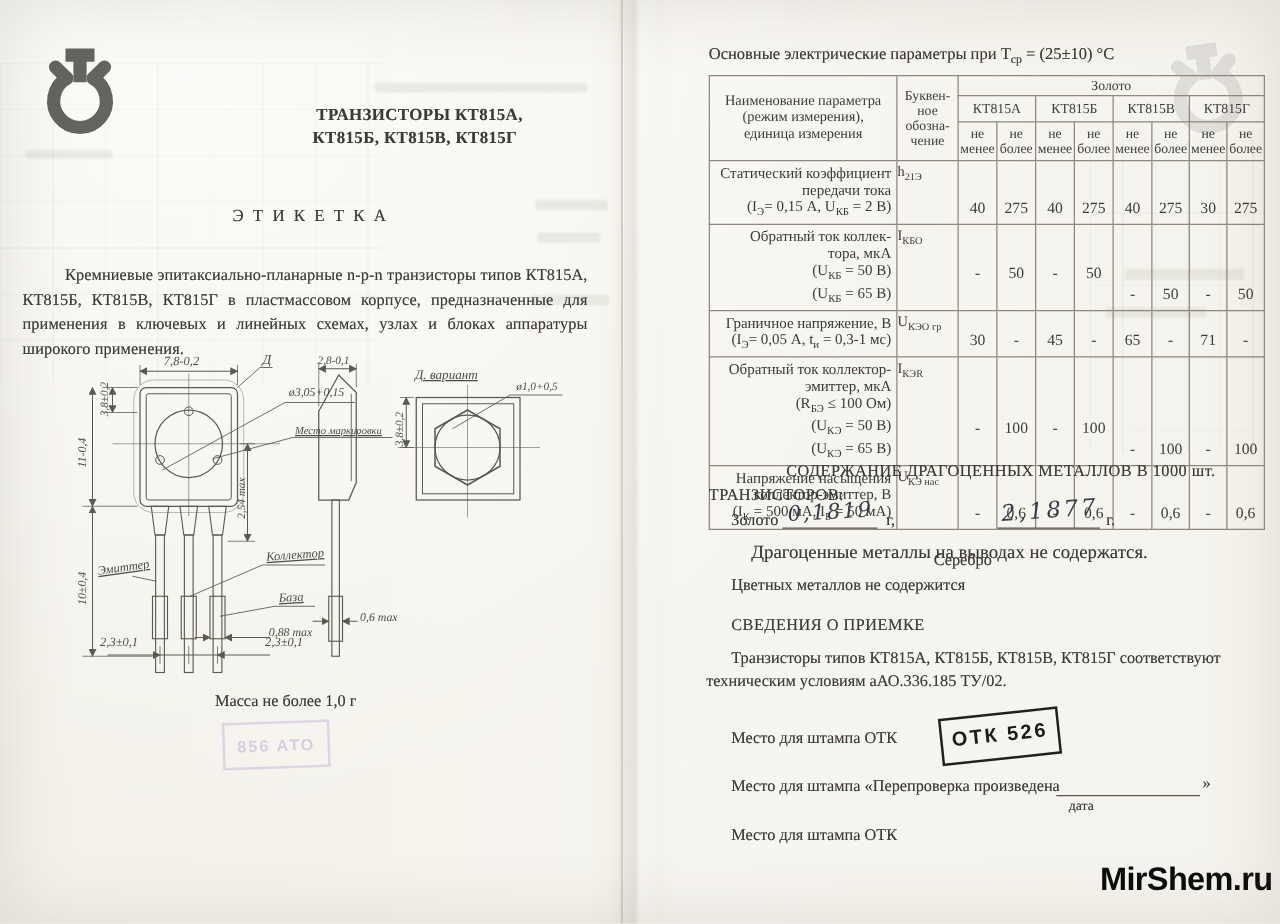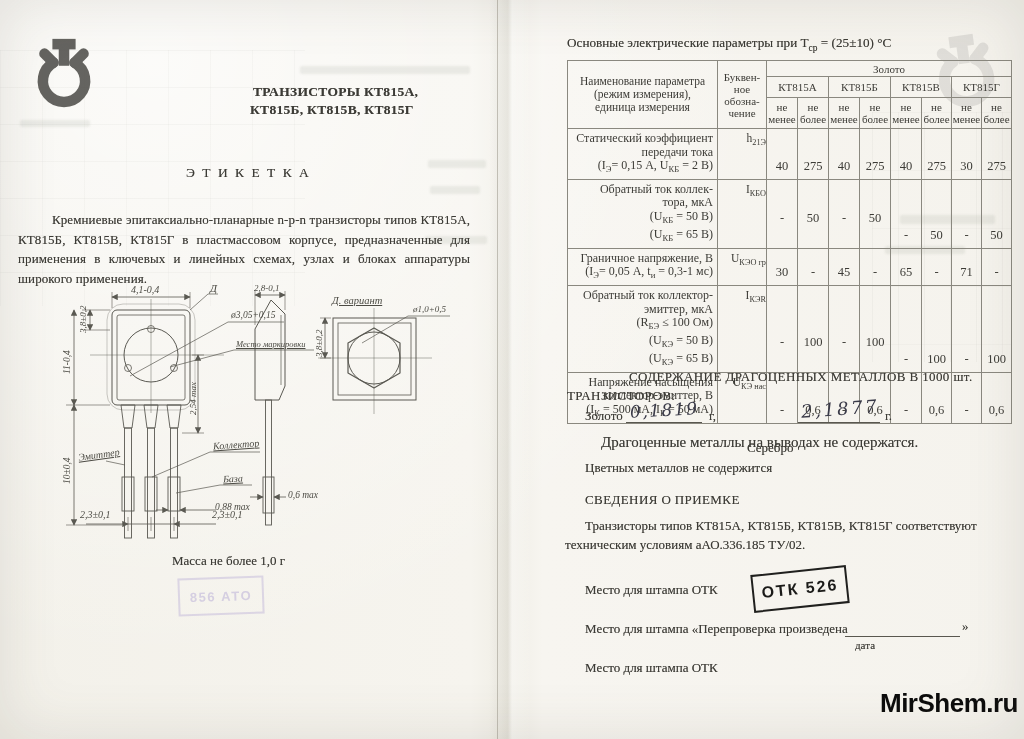--- a/index.html
+++ b/index.html
@@ -30,21 +30,21 @@
   table#params{position:absolute;left:567px;top:60px;width:444px;border-collapse:collapse;table-layout:fixed;
     font-family:"Liberation Serif",serif;color:#3c3b36;}
   #params th,#params td{border:1px solid #8a887f;font-weight:normal;padding:0;}
   #params thead th{font-size:11px;line-height:12px;}
   .h-param{font-size:11.5px !important;line-height:13px !important;padding:2px 3px !important;}
   .h-sym{font-size:11px;}
   .h-norma{font-size:12px;height:15px;}
   .h-type{font-size:11.5px;height:20px;}
   .h-mm{font-size:10.5px;line-height:11px;height:30px;}
   .c-param{font-size:12px;line-height:13.5px;padding:3px 4px 2px 4px !important;vertical-align:top;text-align:right;}
-  .c-sym{font-size:11.5px;vertical-align:top;text-align:right;padding-top:3px !important;}
+  .c-sym{font-size:11.5px;vertical-align:top;text-align:left;padding-top:3px !important;}
   .c-val{font-size:12.5px;text-align:center;}
   .v-low{vertical-align:bottom;padding-bottom:5px !important;}
   .v-mid{vertical-align:bottom;padding-bottom:22px !important;}
   #params tbody tr:nth-child(1){height:43px;}
   #params tbody tr:nth-child(2){height:46px;}
   #params tbody tr:nth-child(3){height:36px;}
   #params tbody tr:nth-child(4){height:65px;}
   #params tbody tr:nth-child(5){height:46px;}
   sub{font-size:72%;}
   
@@ -187,21 +187,21 @@
         <path d="M378 92 L352 107 L326 92 L326 62 L352 47 L378 62 Z" stroke-linejoin="round" stroke-width="1.2"></path>
         <circle cx="352" cy="77" r="26"></circle>
         <path d="M296 77 L410 77" stroke-width=".45"></path>
         <path d="M352 27 L352 133" stroke-width=".45"></path>
         <path d="M340 62 L386 35 L428 35" stroke-width=".7"></path>
         <path d="M309 37 L298 37 M309 77 L298 77" stroke-width=".6"></path>
         <path d="M303 37 L303 77" stroke-width=".8" marker-start="url(#ar)" marker-end="url(#ar)"></path>
       </g>
     </svg>
 
-    <span class="dlabel" style="left:109px;top:3px;">4,1-0,4</span>
+    <span class="dlabel" style="left:109px;top:3px;">7,8-0,2</span>
     <span class="dlabel" style="left:188px;top:1px;font-size:11px;">Д</span>
     <span class="dlabel rot" style="left:56px;top:52px;font-size:9px;">3,8±0,2</span>
     <span class="dlabel rot" style="left:40px;top:93px;font-size:9.5px;">11-0,4</span>
     <span class="dlabel rot" style="left:40px;top:203px;font-size:9.5px;">10±0,4</span>
     <span class="dlabel" style="left:209px;top:29px;font-size:9.5px;">ø3,05+0,15</span>
     <span class="dlabel dunder" style="left:214px;top:58px;font-size:8.5px;">Место маркировки</span>
     <span class="dlabel rot" style="left:166px;top:134px;font-size:9px;">2,54 max</span>
     <span class="dlabel dunder" style="left:56px;top:168px;transform:rotate(-8deg);">Эмиттер</span>
     <span class="dlabel dunder" style="left:191px;top:158px;transform:rotate(-4deg);">Коллектор</span>
     <span class="dlabel dunder" style="left:201px;top:192px;transform:rotate(-3deg);">База</span>

